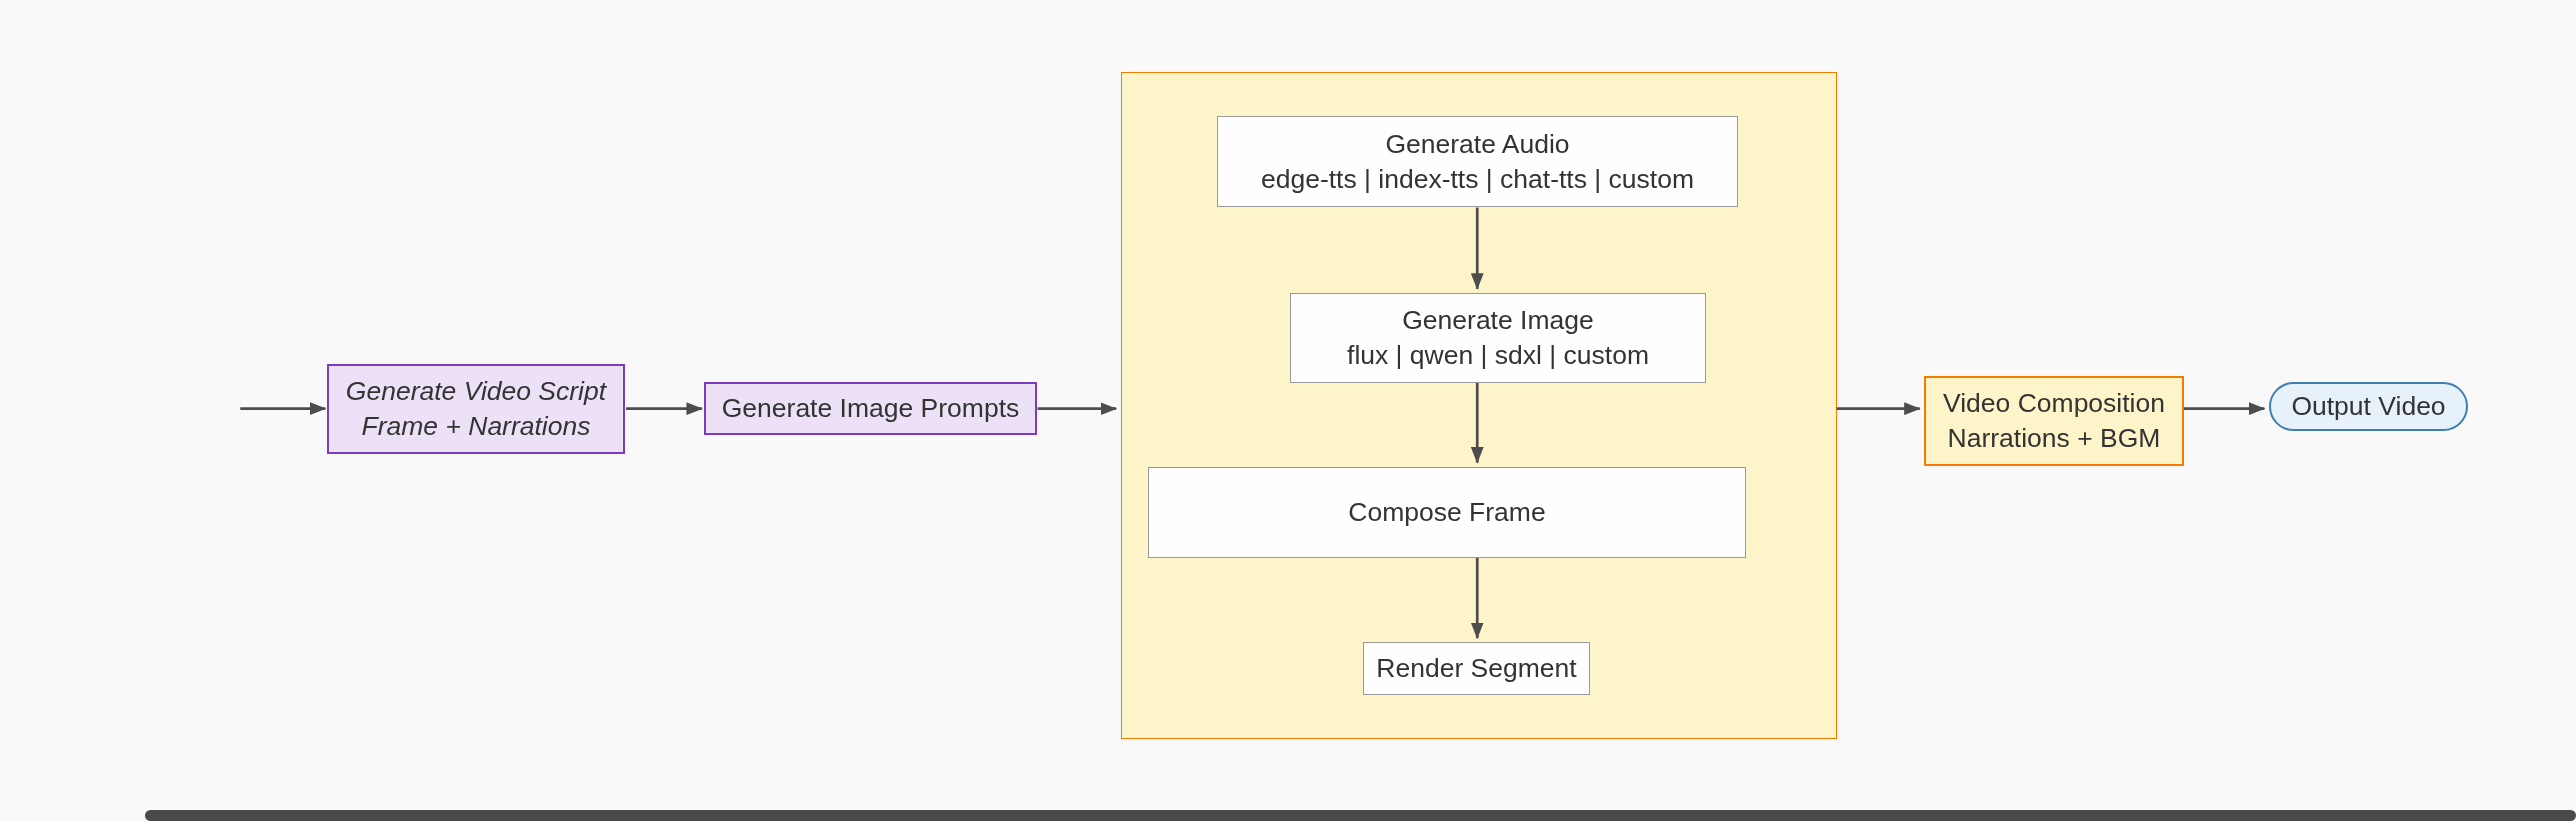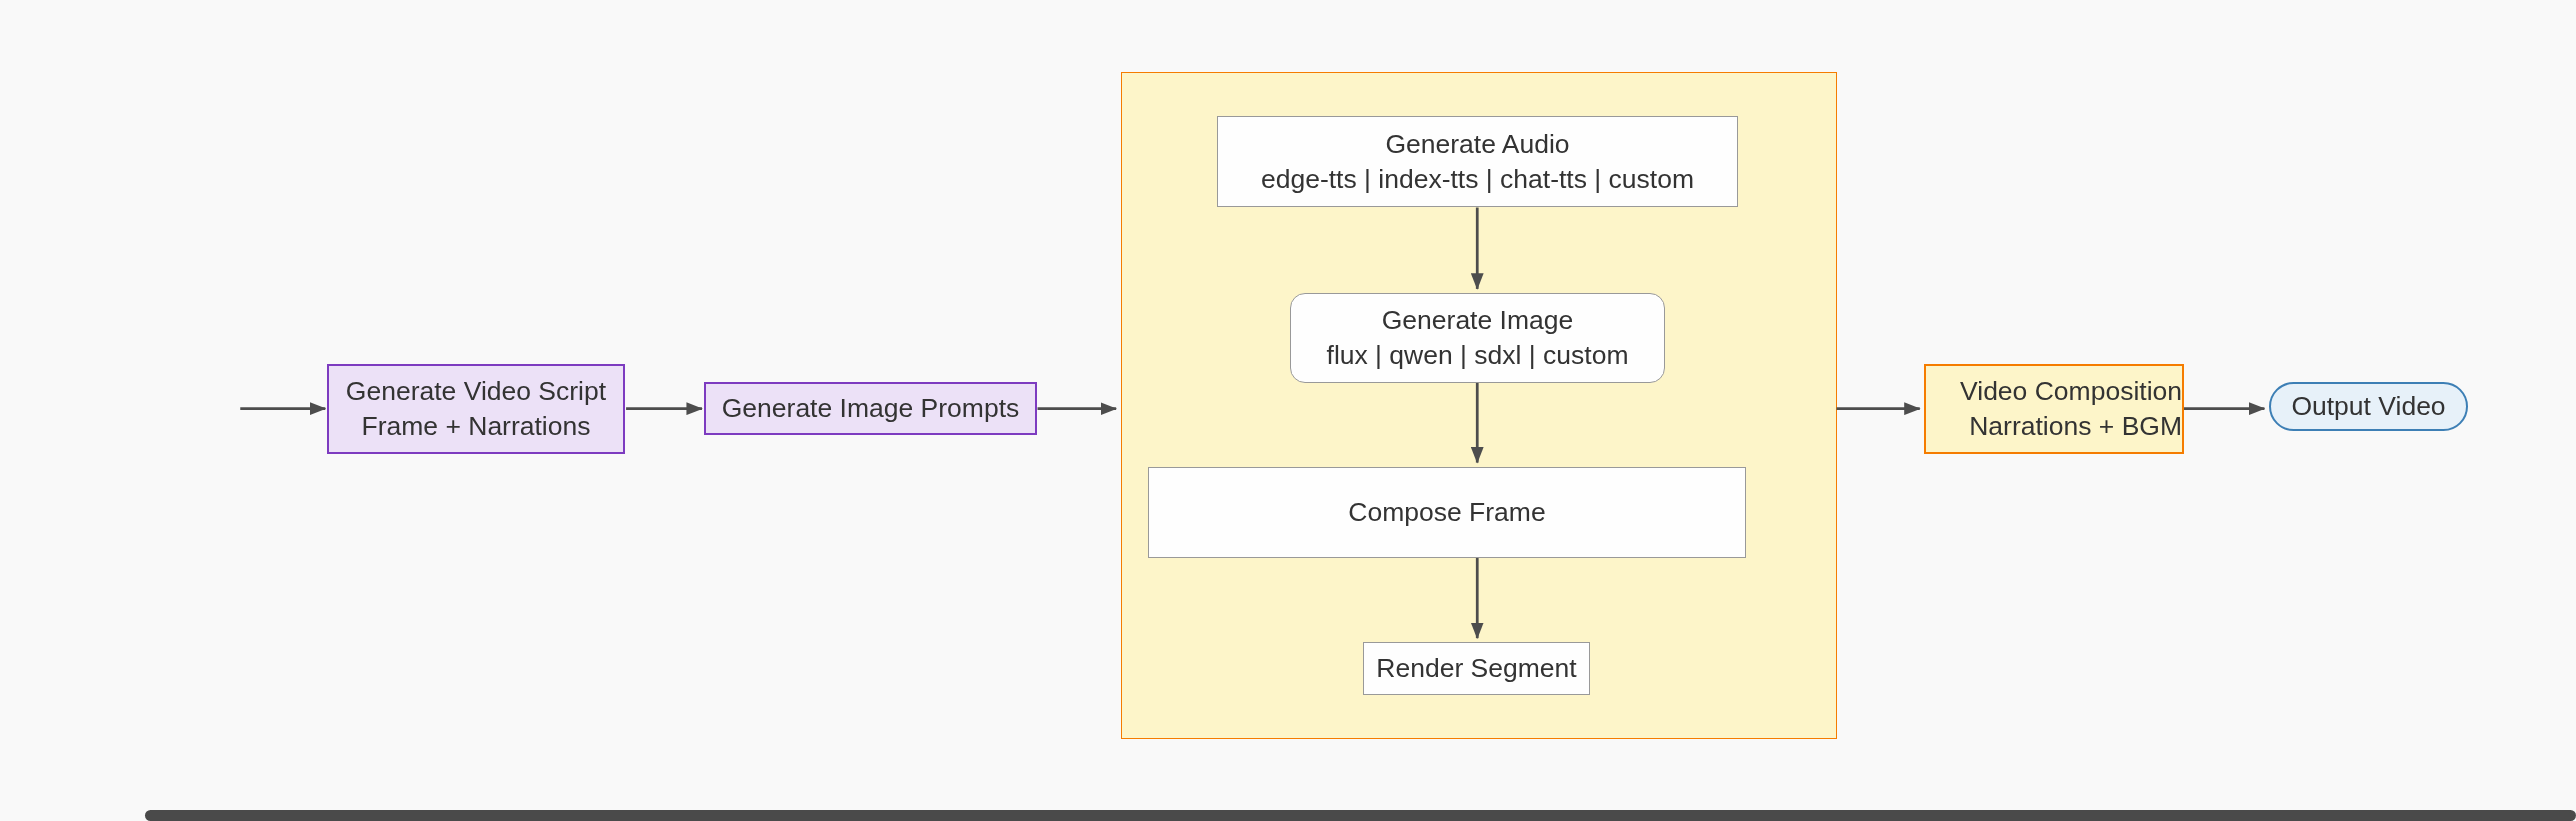--- a/index.html
+++ b/index.html
@@ -98,48 +98,48 @@
     <path class="edge" d="M684,447 L767,447" marker-end="url(#arrowhead)"></path>
     <path class="edge" d="M1134,447 L1220,447" marker-end="url(#arrowhead)"></path>
     <path class="edge" d="M1615,227 L1615,316" marker-end="url(#arrowhead)"></path>
     <path class="edge" d="M1615,418 L1615,506" marker-end="url(#arrowhead)"></path>
     <path class="edge" d="M1615,609 L1615,698" marker-end="url(#arrowhead)"></path>
     <path class="edge" d="M2008,447 L2099,447" marker-end="url(#arrowhead)"></path>
     <path class="edge" d="M2387,447 L2476,447" marker-end="url(#arrowhead)"></path>
   </svg>
 
 
-  <div class="node purple" style="left:327px; top:364px; width:298px; height:90px;">
+  <div class="node purple" style="left:327px; top:364px; width:298px; height:90px;font-style:italic;">
     <span>Generate Video Script</span>
     <span>Frame + Narrations</span>
   </div>
 
   <div class="node purple" style="left:704px; top:382px; width:333px; height:53px;">
     <span>Generate Image Prompts</span>
   </div>
 
   <div class="node inner" style="left:1217px; top:116px; width:521px; height:91px;">
     <span>Generate Audio</span>
     <span>edge-tts | index-tts | chat-tts | custom</span>
   </div>
 
-  <div class="node inner" style="left:1290px; top:293px; width:375px; height:90px;border-radius:15px;">
+  <div class="node inner" style="left:1290px; top:293px; width:416px; height:90px;">
     <span>Generate Image</span>
     <span>flux | qwen | sdxl | custom</span>
   </div>
 
   <div class="node inner" style="left:1148px; top:467px; width:598px; height:91px;">
     <span>Compose Frame</span>
   </div>
 
   <div class="node inner" style="left:1363px; top:642px; width:227px; height:53px;text-align:right;">
     <span>Render Segment</span>
   </div>
 
-  <div class="node orange-node" style="left:1924px; top:364px; width:260px; height:90px;align-items:flex-end;">
+  <div class="node orange-node" style="left:1924px; top:376px; width:260px; height:90px;">
     <span>Video Composition</span>
     <span>Narrations + BGM</span>
   </div>
 
   <div class="node stadium" style="left:2269px; top:382px; width:199px; height:49px;">
     <span>Output Video</span>
   </div>
 
   <div class="scrollbar-thumb"></div>
 

